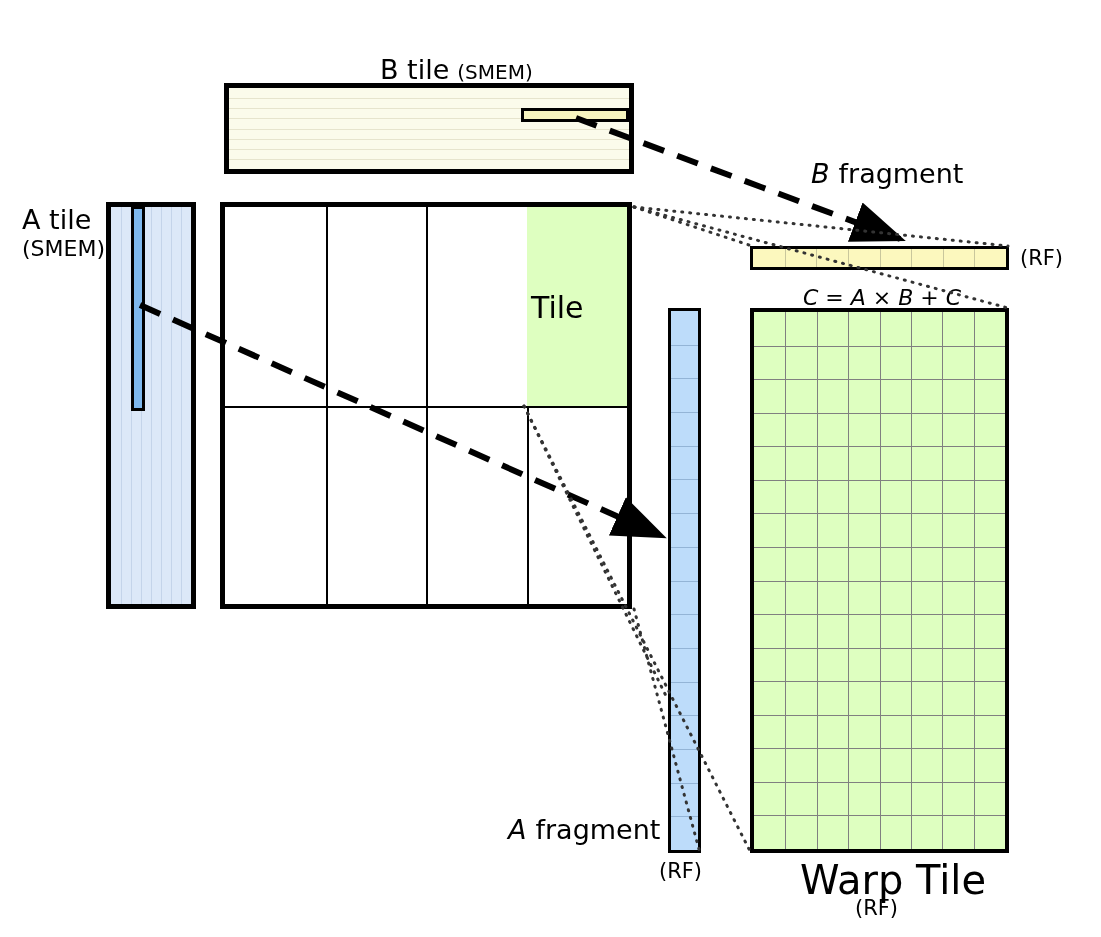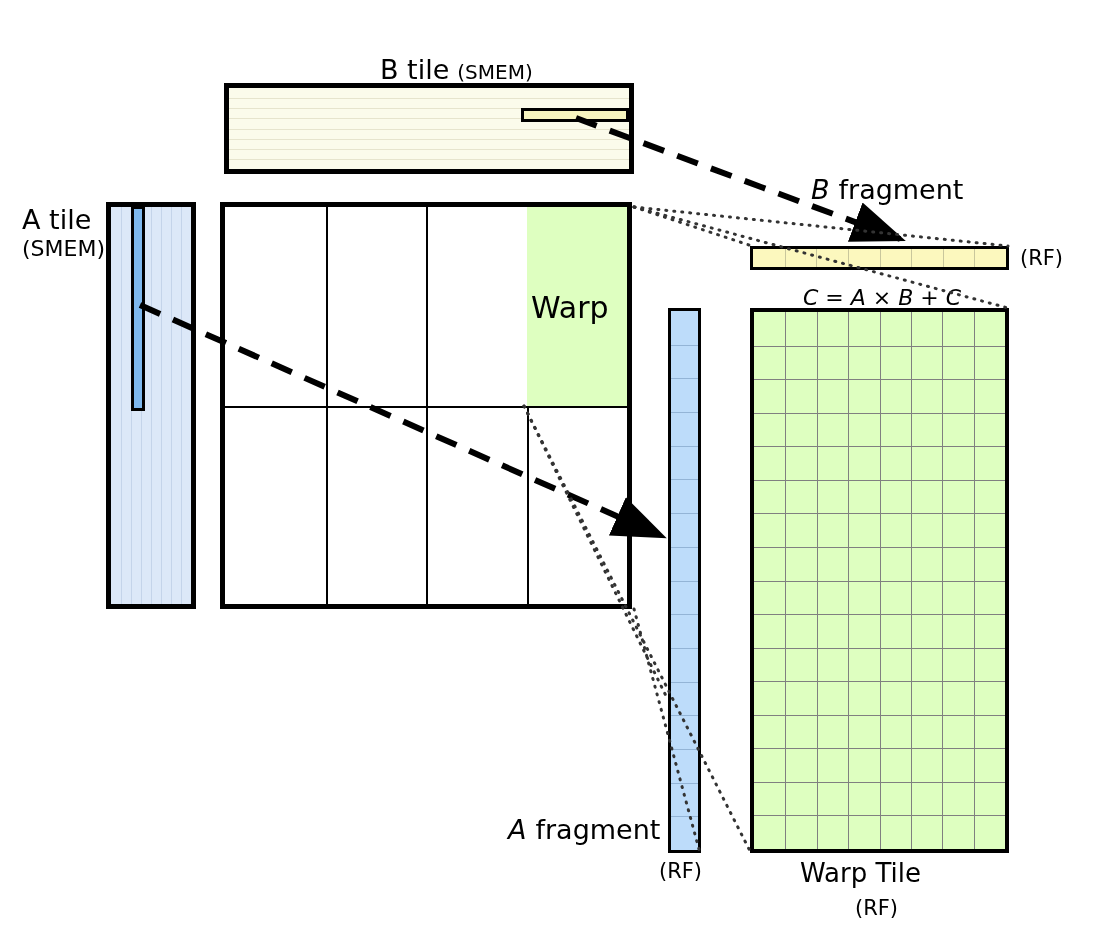--- a/index.html
+++ b/index.html
@@ -51,24 +51,24 @@
   </div>
 
   <div class="box" style="left:220px;top:202px;width:412px;height:407px;border:5px solid #000;background:#fff;">
     <div style="position:absolute;left:0;top:0;right:0;bottom:0;">
         <div style="position: absolute; top: 0px; bottom: 0px; width: 2px; background: rgb(0, 0, 0); left: 25%;"></div>
         <div style="position: absolute; top: 0px; bottom: 0px; width: 2px; background: rgb(0, 0, 0); left: 50%;"></div>
         <div style="position: absolute; top: 0px; bottom: 0px; width: 2px; background: rgb(0, 0, 0); left: 75%;"></div>
         <div style="position: absolute; left: 0px; right: 0px; height: 2px; background: rgb(0, 0, 0); top: 50%;"></div>
       </div>
     <div style="position:absolute;left:75%;top:0;width:25%;height:50%;background:#DEFFC0;"></div>
-    <div class="lbl" style="left:306px;top:86px;font-size:30px;">Warp</div>
+    <div class="lbl" style="left:306px;top:86px;font-size:30px;">Tile</div>
   </div>
 
-  <div class="lbl" style="left:811px;top:176px;font-size:27px;">
+  <div class="lbl" style="left:811px;top:160px;font-size:27px;">
     <span class="it">B</span><span style="margin-left:9px;">fragment</span>
   </div>
   <div class="box" style="left:750px;top:246px;width:259px;height:24px;border:3px solid #000;background:#FCF8BE;">
     <div style="position:absolute;left:0;top:0;right:0;bottom:0;">
         <div style="position: absolute; top: 0px; bottom: 0px; width: 1px; background: rgb(201, 199, 156); left: 12.5%;"></div>
         <div style="position: absolute; top: 0px; bottom: 0px; width: 1px; background: rgb(201, 199, 156); left: 25%;"></div>
         <div style="position: absolute; top: 0px; bottom: 0px; width: 1px; background: rgb(201, 199, 156); left: 37.5%;"></div>
         <div style="position: absolute; top: 0px; bottom: 0px; width: 1px; background: rgb(201, 199, 156); left: 50%;"></div>
         <div style="position: absolute; top: 0px; bottom: 0px; width: 1px; background: rgb(201, 199, 156); left: 62.5%;"></div>
         <div style="position: absolute; top: 0px; bottom: 0px; width: 1px; background: rgb(201, 199, 156); left: 75%;"></div>
@@ -121,21 +121,21 @@
         <div style="position: absolute; left: 0px; right: 0px; height: 1px; background: rgb(128, 128, 128); top: 50%;"></div>
         <div style="position: absolute; left: 0px; right: 0px; height: 1px; background: rgb(128, 128, 128); top: 56.25%;"></div>
         <div style="position: absolute; left: 0px; right: 0px; height: 1px; background: rgb(128, 128, 128); top: 62.5%;"></div>
         <div style="position: absolute; left: 0px; right: 0px; height: 1px; background: rgb(128, 128, 128); top: 68.75%;"></div>
         <div style="position: absolute; left: 0px; right: 0px; height: 1px; background: rgb(128, 128, 128); top: 75%;"></div>
         <div style="position: absolute; left: 0px; right: 0px; height: 1px; background: rgb(128, 128, 128); top: 81.25%;"></div>
         <div style="position: absolute; left: 0px; right: 0px; height: 1px; background: rgb(128, 128, 128); top: 87.5%;"></div>
         <div style="position: absolute; left: 0px; right: 0px; height: 1px; background: rgb(128, 128, 128); top: 93.75%;"></div>
       </div>
   </div>
-  <div class="lbl" style="left:800px;top:860px;font-size:26px;">Warp Tile</div>
+  <div class="lbl" style="left:800px;top:860px;font-size:40px;">Warp Tile</div>
   <div class="lbl" style="left:855px;top:898px;font-size:21px;">(RF)</div>
 
   <svg class="overlay" viewBox="0 0 1101 937">
     <defs>
       <marker id="arrowhead" markerWidth="9" markerHeight="7" refX="8.5" refY="3.5" orient="auto" markerUnits="strokeWidth">
         <polygon points="0 0, 9 3.5, 0 7" fill="#000"></polygon>
       </marker>
     </defs>
 
     <line x1="576" y1="118" x2="903" y2="240" stroke="#000" stroke-width="6" stroke-dasharray="22,14" marker-end="url(#arrowhead)"></line>

